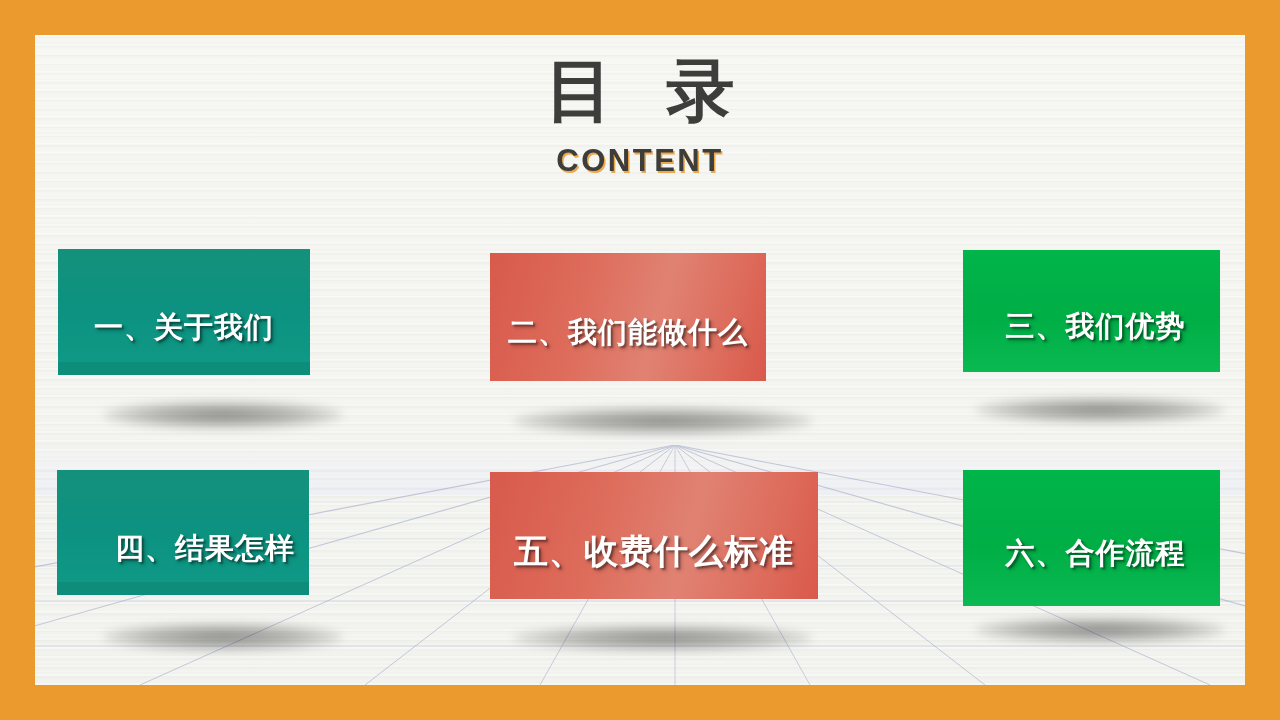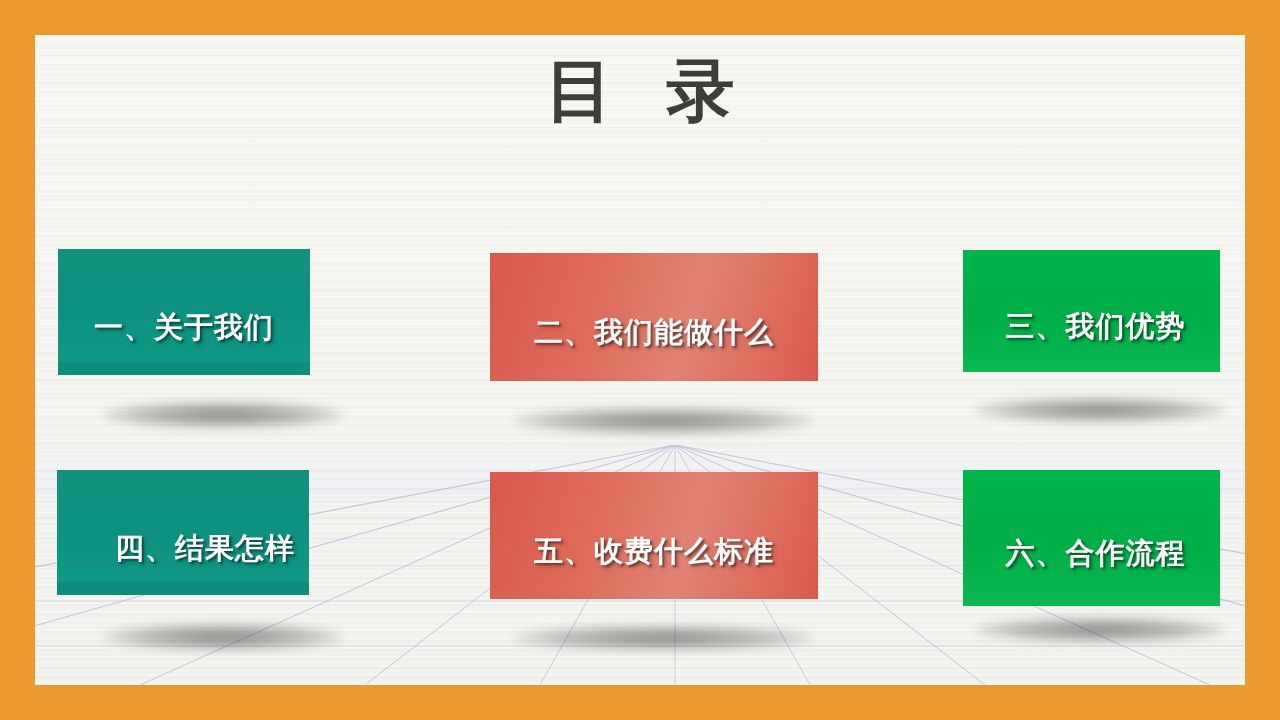--- a/index.html
+++ b/index.html
@@ -193,45 +193,46 @@
           <line x1="640" y1="0" x2="950" y2="240" stroke-width="1.0"></line>
           <line x1="640" y1="0" x2="1175" y2="240" stroke-width="1.0"></line>
           <line x1="640" y1="0" x2="1490" y2="240" stroke-width="1.1"></line>
           <line x1="640" y1="0" x2="1900" y2="240" stroke-width="1.1"></line>
         </g>
       </svg>
     </div>
 
     <div id="header">
       <div id="title-cn">目 录</div>
+      <div id="title-en">CONTENT</div>
     </div>
 
     <div class="card-shadow" style="left:68px; top:366px; width:240px; height:28px;"></div>
     <div class="card teal lip" style="left:23px; top:214px; width:252px; height:126px;">
       <span class="card-label" style="font-size:29px;">一、关于我们</span>
     </div>
 
     <div class="card-shadow" style="left:478px; top:372px; width:300px; height:28px;"></div>
-    <div class="card red" style="left:455px; top:218px; width:328px; height:128px;">
+    <div class="card red" style="left:455px; top:218px; width:276px; height:128px;">
       <span class="card-label" style="font-size:29px;">二、我们能做什么</span>
     </div>
 
     <div class="card-shadow" style="left:940px; top:362px; width:250px; height:26px;"></div>
     <div class="card green" style="left:928px; top:215px; width:257px; height:122px;">
       <span class="card-label" style="font-size:29px;">三、我们优势</span>
     </div>
 
     <div class="card-shadow" style="left:68px; top:588px; width:240px; height:28px;"></div>
     <div class="card teal lip" style="left:22px; top:435px; width:252px; height:125px;">
       <span class="card-label" style="font-size:29px;padding-left:44px;">四、结果怎样</span>
     </div>
 
     <div class="card-shadow" style="left:478px; top:590px; width:300px; height:26px;"></div>
     <div class="card red" style="left:455px; top:437px; width:328px; height:127px;">
-      <span class="card-label" style="font-size:29px;">五、收费什么标准</span>
+      <span class="card-label" style="font-size:34px;">五、收费什么标准</span>
     </div>
 
     <div class="card-shadow" style="left:940px; top:582px; width:250px; height:26px;"></div>
     <div class="card green" style="left:928px; top:435px; width:257px; height:136px;">
       <span class="card-label" style="font-size:29px;">六、合作流程</span>
     </div>
 
   </div>
 </div>
 

